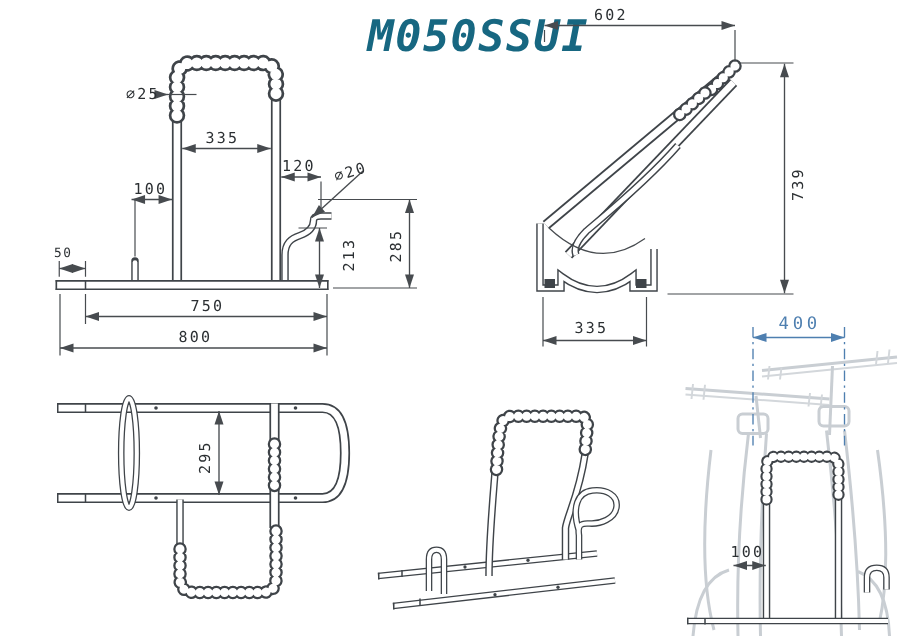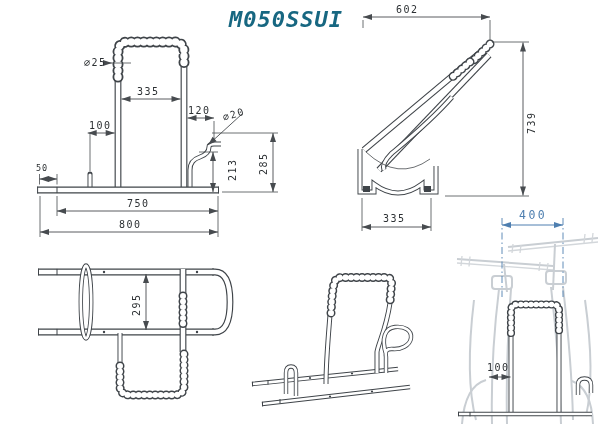--- a/index.html
+++ b/index.html
@@ -1,18 +1,18 @@
 <!DOCTYPE html>
 <html><head>
 <meta charset="utf-8">
 <style>
   html,body{margin:0;padding:0;background:#ffffff;}
   #stage{position:relative;width:600px;height:424px;background:#ffffff;overflow:hidden;
          font-family:"DejaVu Sans Mono","Liberation Mono",monospace;}
-  #title{position:absolute;left:229px;top:7px;font-size:22px;font-weight:bold;font-style:italic;
+  #title{position:absolute;left:245px;top:7px;font-size:29px;font-weight:bold;font-style:italic;
          letter-spacing:1px;color:#176781;white-space:nowrap;}
   svg{position:absolute;left:0;top:0;}
   
   .t-o{fill:none;stroke:#3f4449;stroke-width:6.8}
   .t-i{fill:none;stroke:#fff;stroke-width:4.5}
   .s-o{fill:none;stroke:#3f4449;stroke-width:5}
   .s-i{fill:none;stroke:#fff;stroke-width:3.1}
   .n-o{fill:none;stroke:#3f4449;stroke-width:4.4}
   .n-i{fill:none;stroke:#fff;stroke-width:2.7}
   

